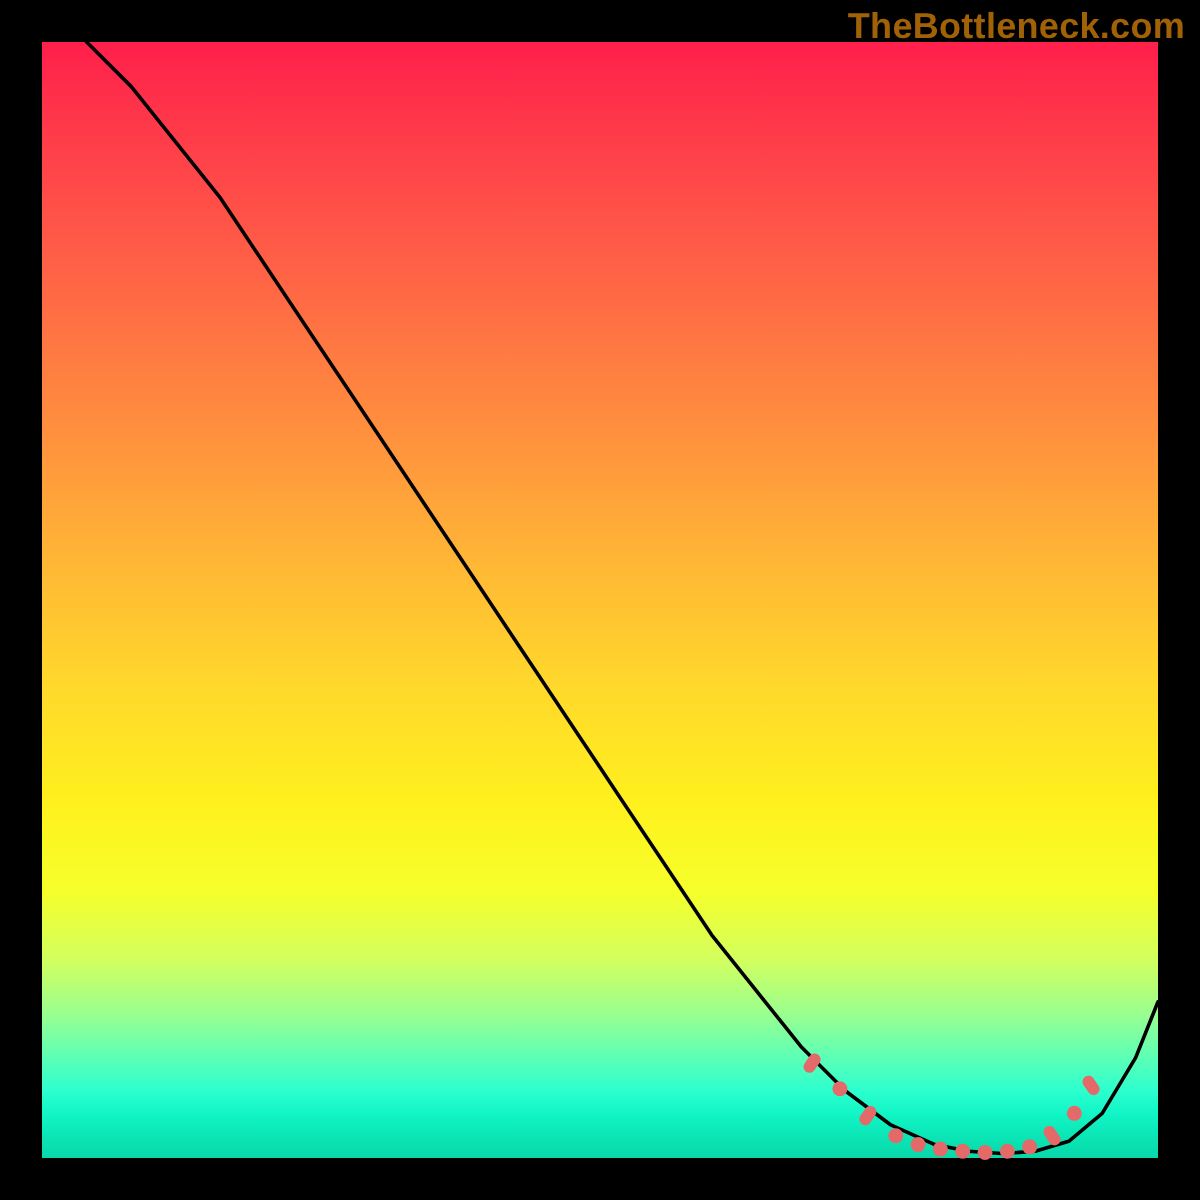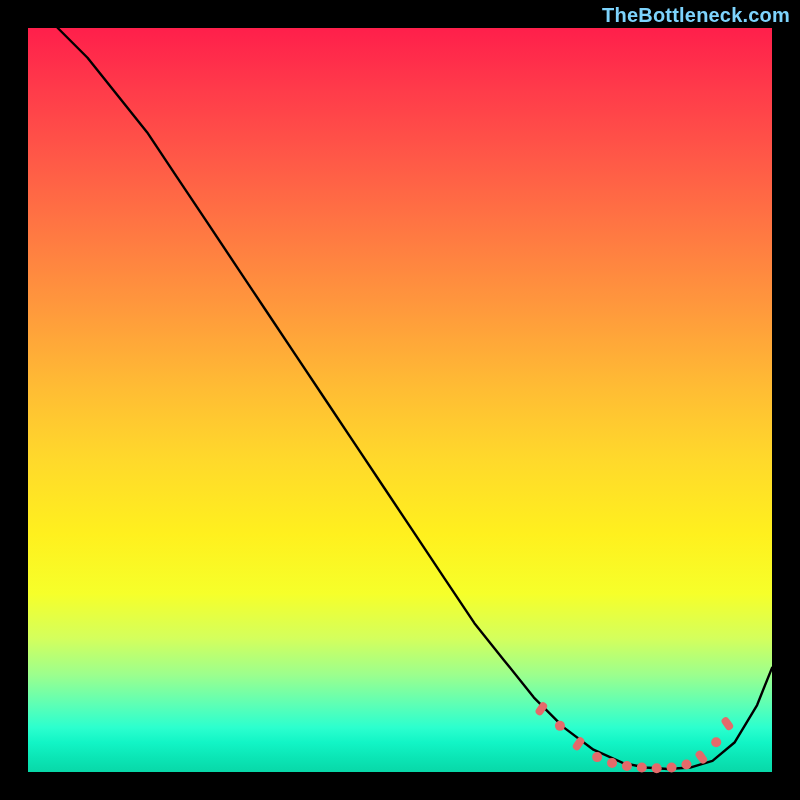--- a/index.html
+++ b/index.html
@@ -14,22 +14,22 @@
   .frame {
     position: relative;
     width: 800px;
     height: 800px;
     background: #000;
   }
   .watermark {
     position: absolute;
     top: 4px;
     right: 10px;
-    color: #7dd3fc;
-    font-size: 20px;
+    color: #a16207;
+    font-size: 24px;
     font-weight: bold;
     letter-spacing: 0.2px;
     user-select: none;
   }
   .plot {
     position: absolute;
     left: 28px;
     top: 28px;
     width: 744px;
     height: 744px;

